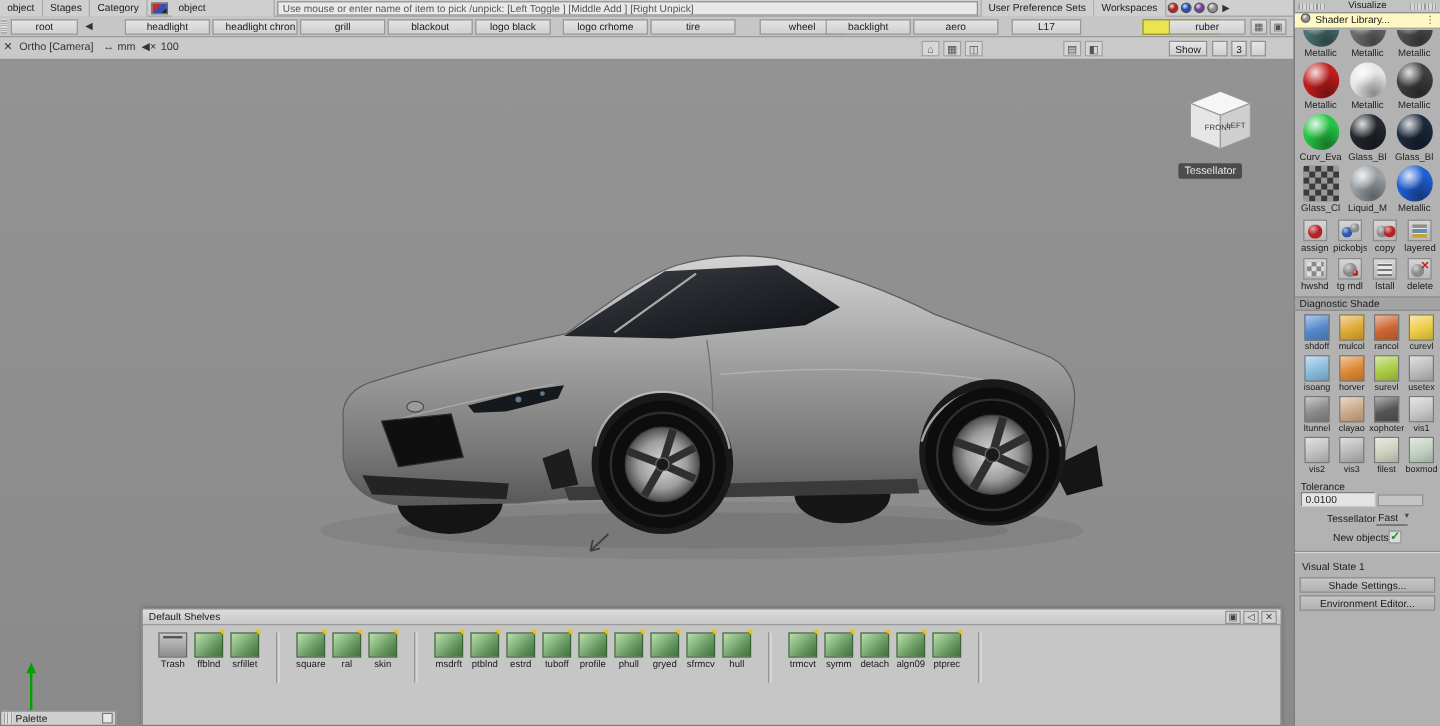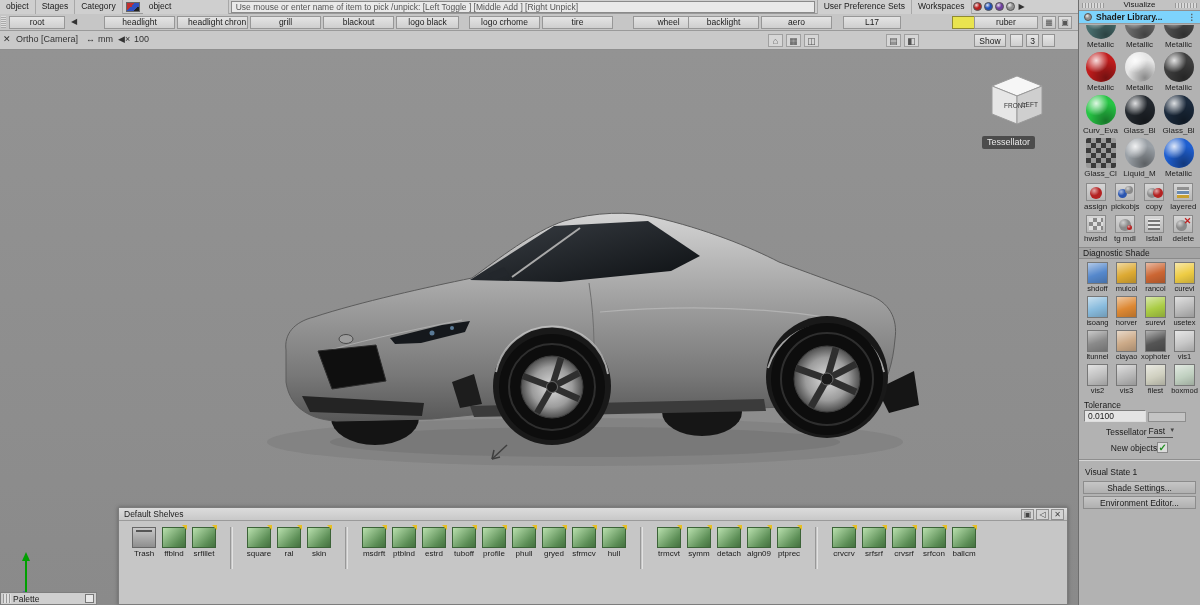--- a/index.html
+++ b/index.html
@@ -31,21 +31,21 @@
   
   #viewport { position:absolute; left:0; top:50px; width:1078px; height:555px; background:linear-gradient(#939393,#8a8a8a); overflow:hidden; }
   #ortholabel { position:absolute; left:982px; top:86px; background:rgba(70,70,70,.92); color:#e8e8e8; padding:1px 5px 2px; font-size:9px; border-radius:2px; }
   #viewcube { position:absolute; left:984px; top:18px; }
 
   
   #rightpanel { position:absolute; left:1078px; top:0; width:122px; height:605px; background:#b2b2b2; border-left:1px solid #6e6e6e; font-size:8.5px; }
   #vis-title { height:11px; background:#c2c2c2; border-bottom:1px solid #8f8f8f; text-align:center; line-height:10px; font-size:8px; position:relative; }
   #vis-title:before,#vis-title:after{ content:""; position:absolute; top:3px; width:22px; height:5px; background:repeating-linear-gradient(90deg,#999 0 1px,#d8d8d8 1px 3px); }
   #vis-title:before{ left:3px;} #vis-title:after{ right:3px;}
-  #shaderlib { height:13px; display:flex; align-items:center; gap:3px; padding:0 4px; border-bottom:1px solid #999; background:#7dd3fc;font-weight:bold; }
+  #shaderlib { height:13px; display:flex; align-items:flex-start; gap:3px; padding:0 4px; border-bottom:1px solid #999; background:#fef9c3; }
   #shaderlib .ball{ width:8px; height:8px; }
   #shadergrid { display:flex; flex-wrap:wrap; padding:1px 0 0 2px; }
   .shader { width:39px; text-align:center; margin-bottom:2px; }
   .sphwrap { height:32px; overflow:hidden; position:relative; }
   .shader.cut .sphwrap { height:15px; }
   .sphere { width:30px; height:30px; border-radius:50%; margin:1px auto 0; position:relative; background:#777; }
   .shader.cut .sphere { margin-top:-16px; }
   .sphere:before { content:""; position:absolute; inset:0; border-radius:50%; background:radial-gradient(circle at 34% 28%, rgba(255,255,255,.85), rgba(255,255,255,0) 42%), radial-gradient(circle at 66% 86%, rgba(0,0,0,.4), rgba(0,0,0,0) 55%); }
   .sphere.checker { border-radius:2px; background:repeating-conic-gradient(#9a9a9a 0 25%, #3a3a3a 0 50%) 0 0/10px 10px !important; }
   .sphere.checker:before{ border-radius:2px; background:none; }
@@ -588,42 +588,20 @@
       <div class="sitem">
           <div class="sicon"></div>
           <div class="silabel">algn09</div>
         </div>
       <div class="sitem">
           <div class="sicon"></div>
           <div class="silabel">ptprec</div>
         </div>
     </div>
     <div class="gsep"></div>
-    <div class="sgroup">
-      <div class="sitem">
-          <div class="sicon"></div>
-          <div class="silabel">crvcrv</div>
-        </div>
-      <div class="sitem">
-          <div class="sicon"></div>
-          <div class="silabel">srfsrf</div>
-        </div>
-      <div class="sitem">
-          <div class="sicon"></div>
-          <div class="silabel">crvsrf</div>
-        </div>
-      <div class="sitem">
-          <div class="sicon"></div>
-          <div class="silabel">srfcon</div>
-        </div>
-      <div class="sitem">
-          <div class="sicon"></div>
-          <div class="silabel">ballcm</div>
-        </div>
-    </div>
   </div>
 </div>
 
 <div id="palette">
   <span class="grip2"></span>
   <span class="t">Palette</span>
   <span class="box"></span>
 </div>
 
 </body></html>

